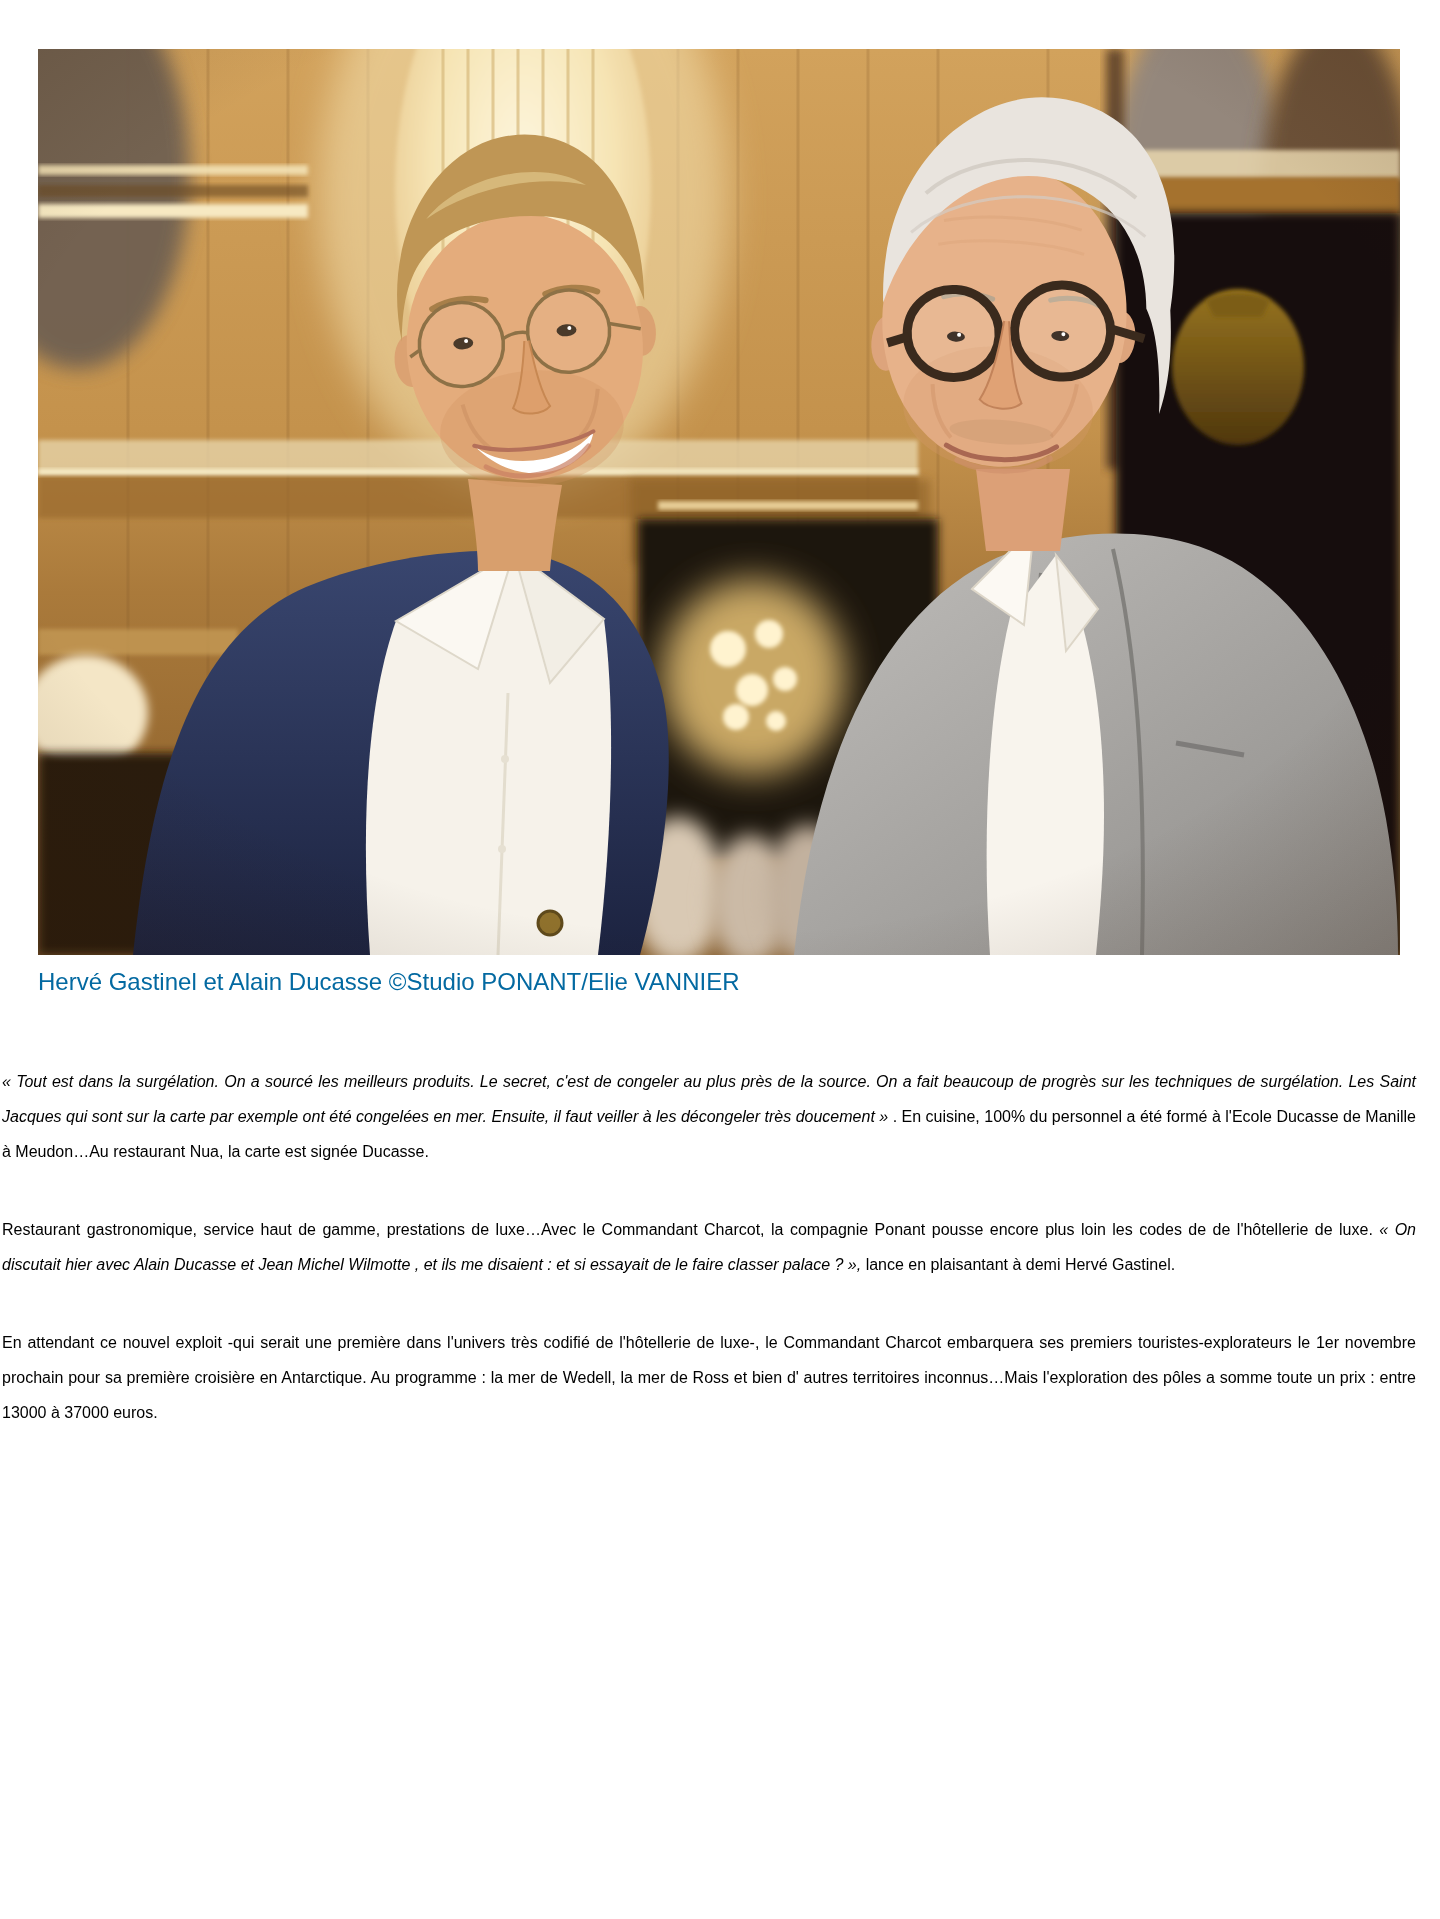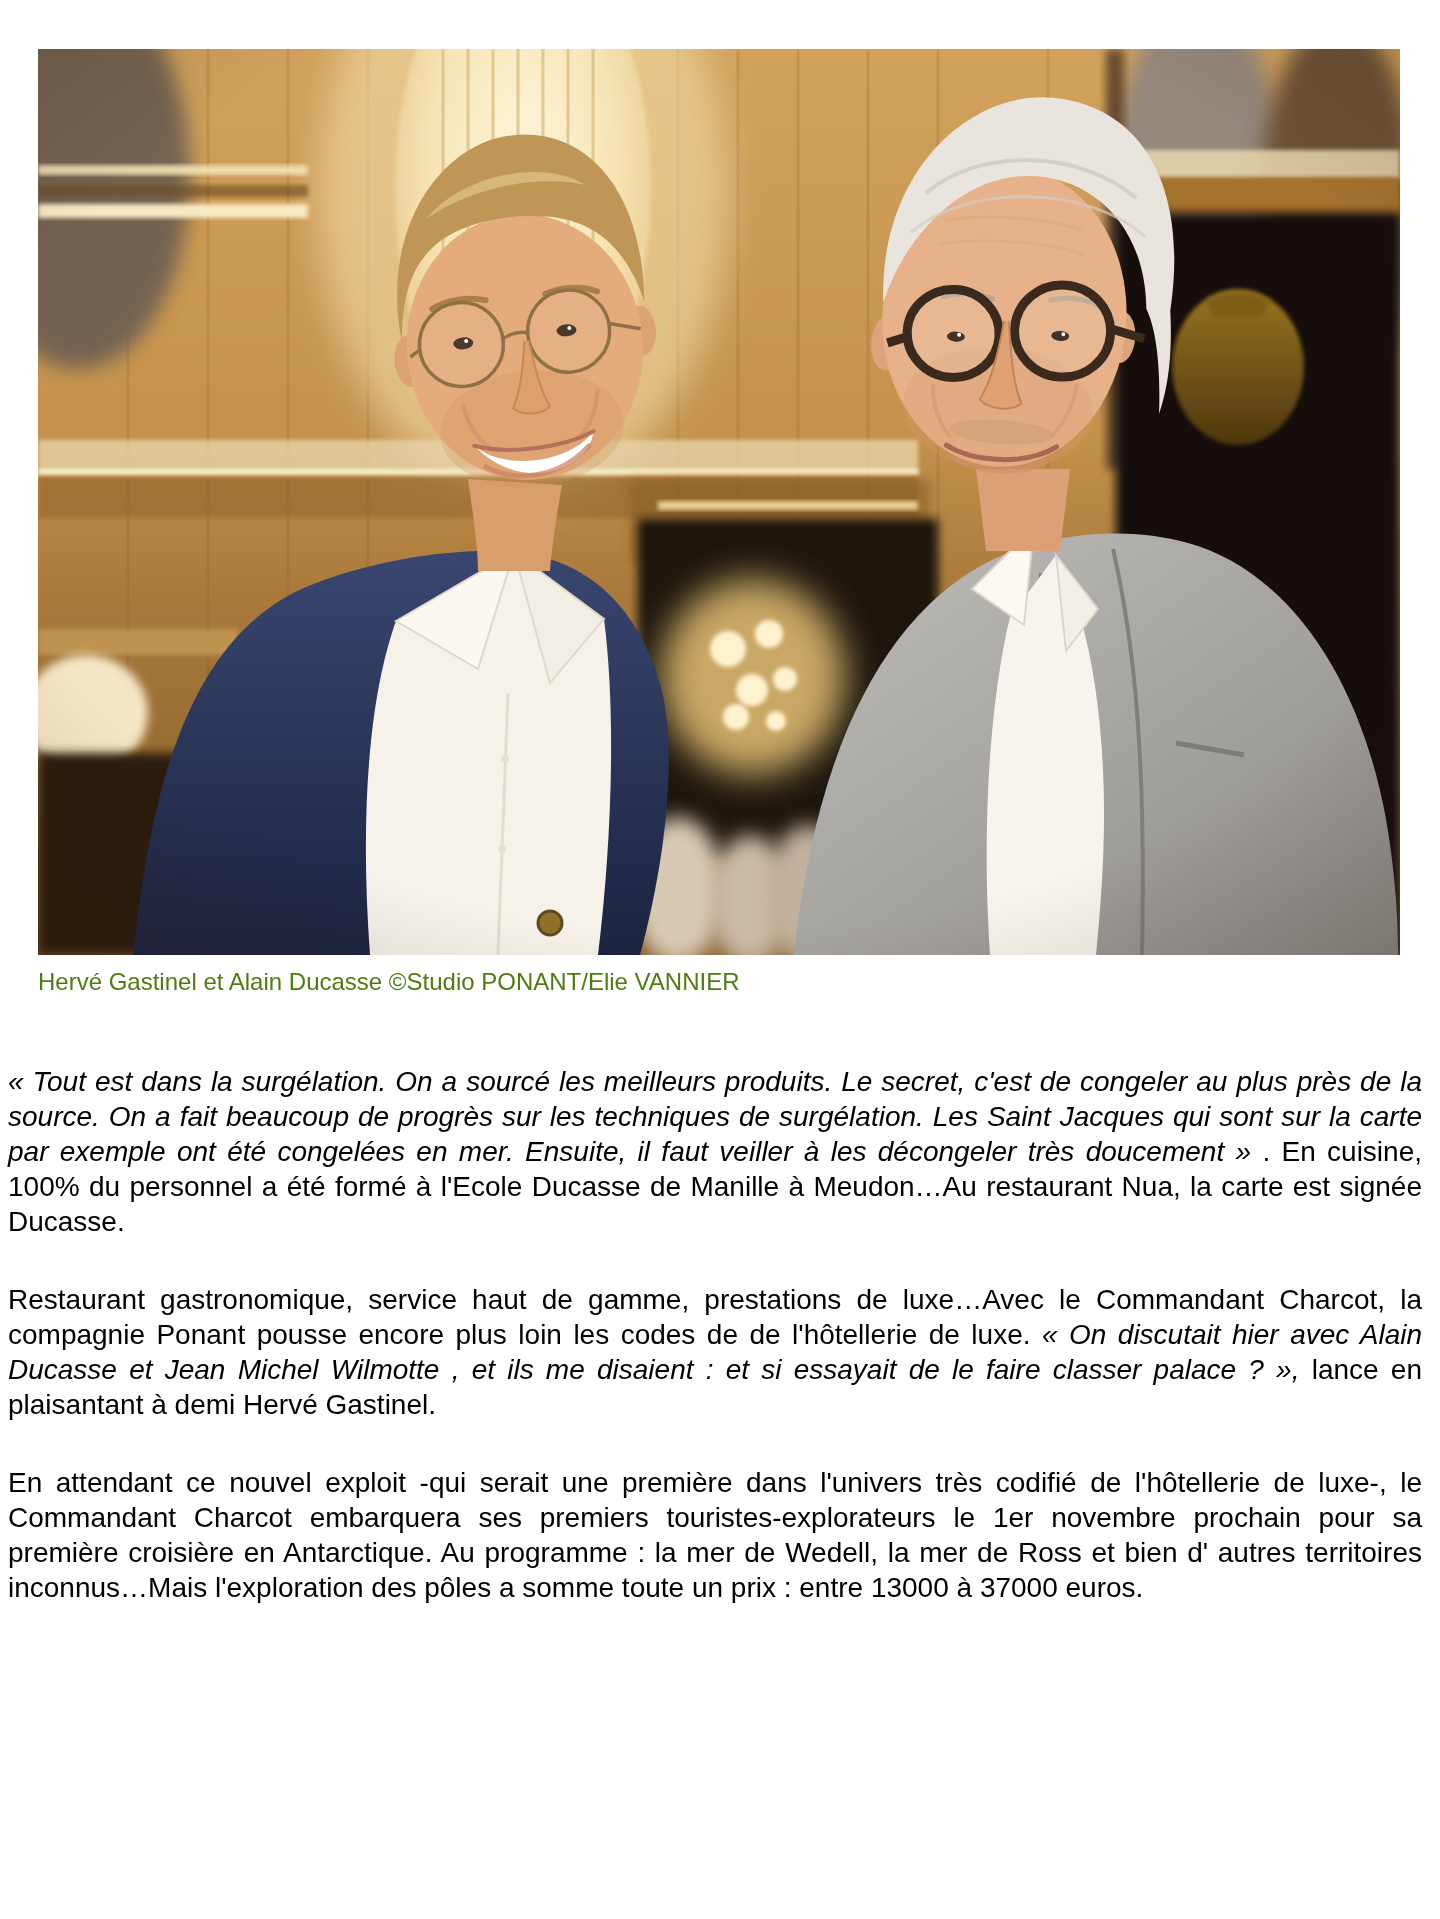--- a/index.html
+++ b/index.html
@@ -24,28 +24,28 @@
     background: #b98a47;
   }
   .photo-frame svg { display: block; }
   .caption {
     position: absolute;
     left: 38px;
     top: 968px;
     width: 1340px;
     font-size: 24px;
     line-height: 28px;
-    color: #4d7c0f;
+    color: #0369a1;
   }
   .article {
     position: absolute;
-    left: 8px;
+    left: 2px;
     top: 1064px;
     width: 1414px;
-    font-size: 28px;
+    font-size: 16px;
     line-height: 35px;
     text-align: justify;
     color: #000000;
   }
   .article p { margin: 0 0 43px 0; }
   .article .it { font-style: italic; }
 </style>
 </head>
 <body>
 

